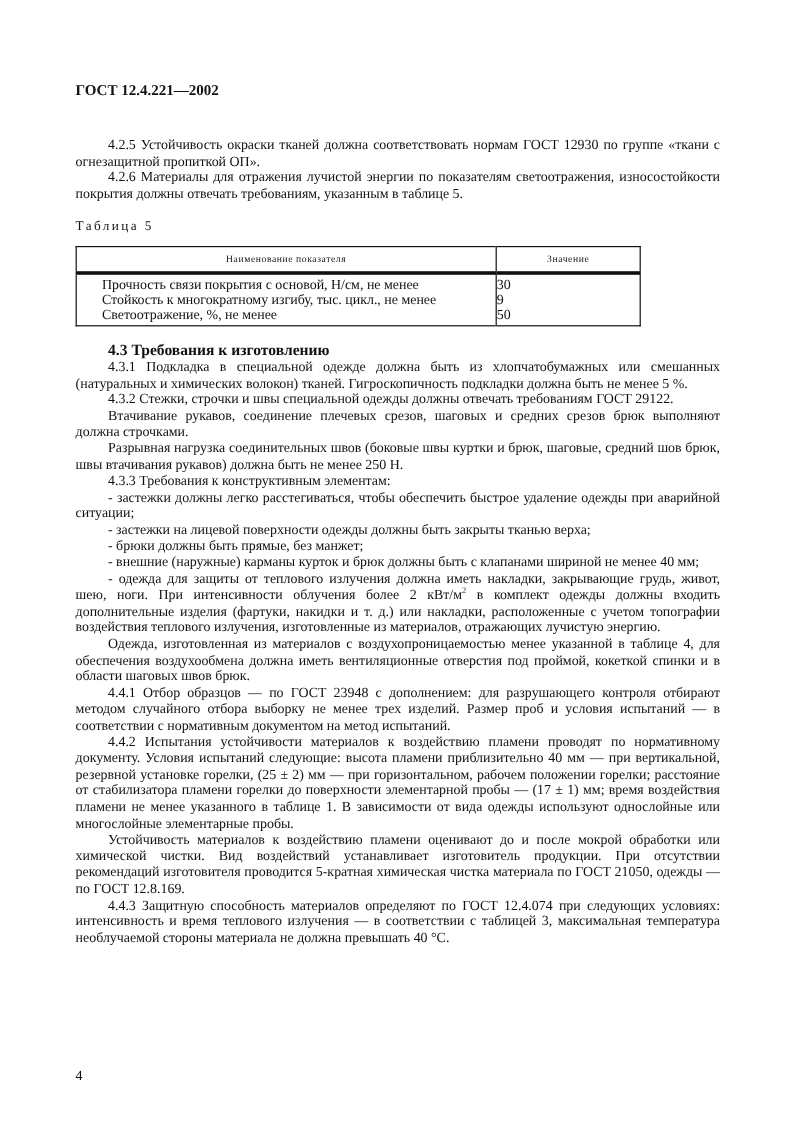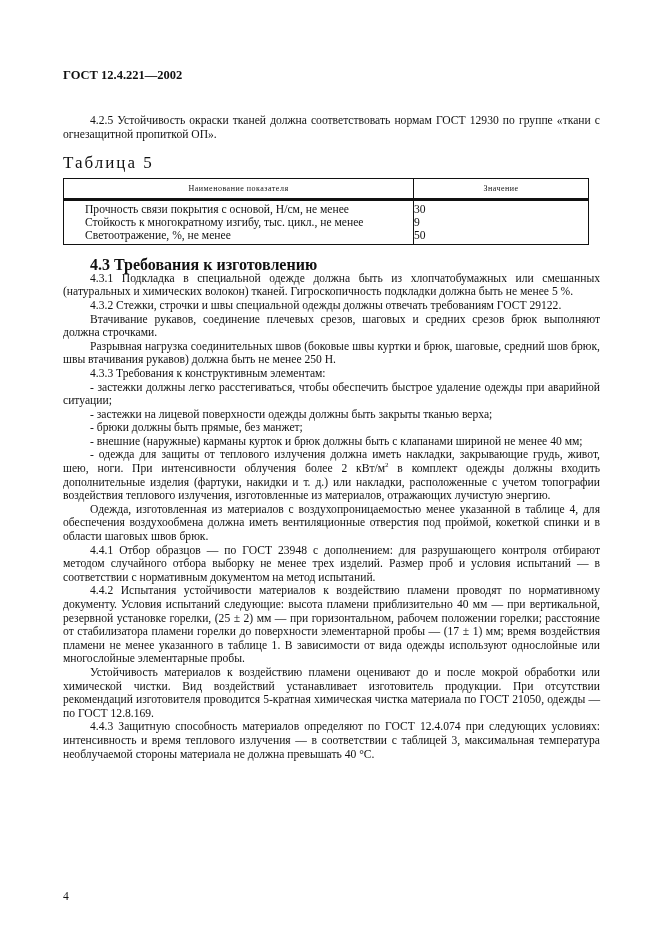--- a/index.html
+++ b/index.html
@@ -11,26 +11,26 @@
   .page-header {
     position: absolute; left: 63px; top: 68px;
     font-weight: bold; font-size: 12.5px; letter-spacing: 0;
   }
   .content {
     position: absolute; left: 63px; top: 114px; width: 537px;
     font-size: 11.6px; line-height: 13.6px; text-align: justify;
   }
   .p { margin: 0; text-indent: 27px; }
   .p.dash { text-indent: 27px; }
-  .heading { margin: 0; text-indent: 27px; font-weight: bold; font-size: 16px; }
+  .heading { margin: 0; text-indent: 27px; font-weight: bold; font-size: 13px; }
   .table-caption {
-    margin: 15px 0 8px 0; letter-spacing: 2px; font-size: 17px;
+    margin: 15px 0 8px 0; letter-spacing: 2px; font-size: 11px;
   }
   table.t5 {
-    width: 526px; border-collapse: collapse; border: 1px solid #111;
+    width: 471px; border-collapse: collapse; border: 1px solid #111;
     font-size: 11.6px; line-height: 12.6px;
   }
   table.t5 th {
     font-weight: normal; font-size: 8px; letter-spacing: 0.5px;
     padding: 4px 0 3px 0; text-align: center;
     border-bottom: 3px solid #111; border-right: 1px solid #111;
   }
   table.t5 th:last-child { border-right: none; }
   table.t5 td { vertical-align: top; padding: 3px 0 2px 0; border-right: 1px solid #111; }
   table.t5 td:last-child { border-right: none; }
@@ -42,20 +42,21 @@
   }
   sup { font-size: 7px; vertical-align: 5px; line-height: 0; }
 </style>
 </head>
 <body>
 
 <div class="page-header">ГОСТ 12.4.221—2002</div>
 
 <div class="content">
   <p class="p">4.2.5 Устойчивость окраски тканей должна соответствовать нормам ГОСТ 12930 по группе «ткани с огнезащитной пропиткой ОП».</p>
+  <p class="p">4.2.6 Материалы для отражения лучистой энергии по показателям светоотражения, износостойкости покрытия должны отвечать требованиям, указанным в таблице 5.</p>
 
   <div class="table-caption">Таблица 5</div>
   <table class="t5">
     <thead>
       <tr>
         <th>Наименование показателя</th>
         <th>Значение</th>
       </tr>
     </thead>
     <tbody>

